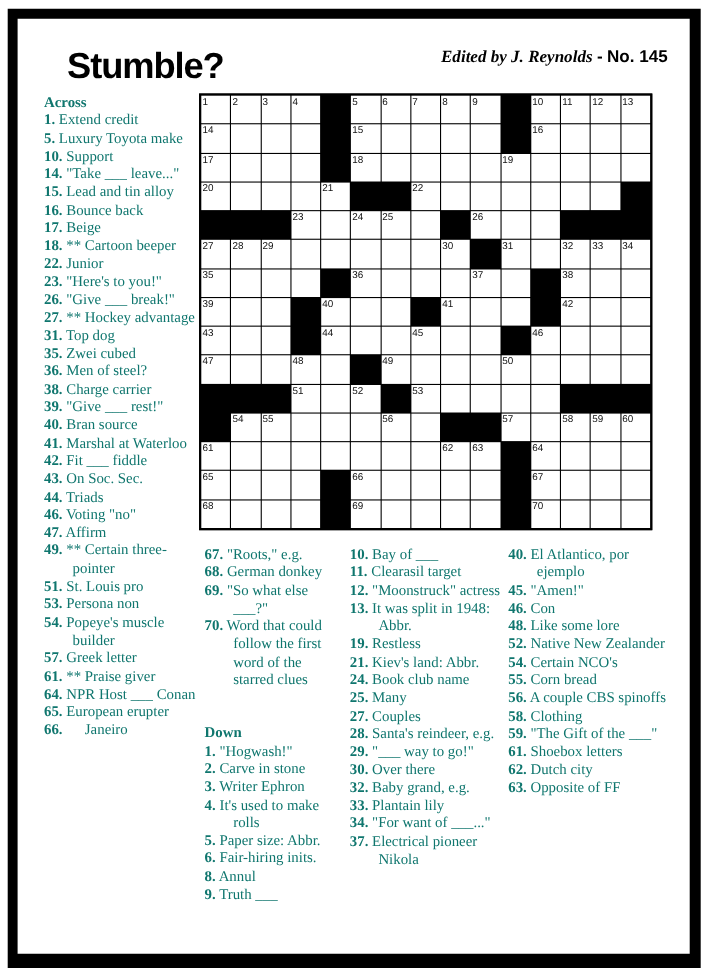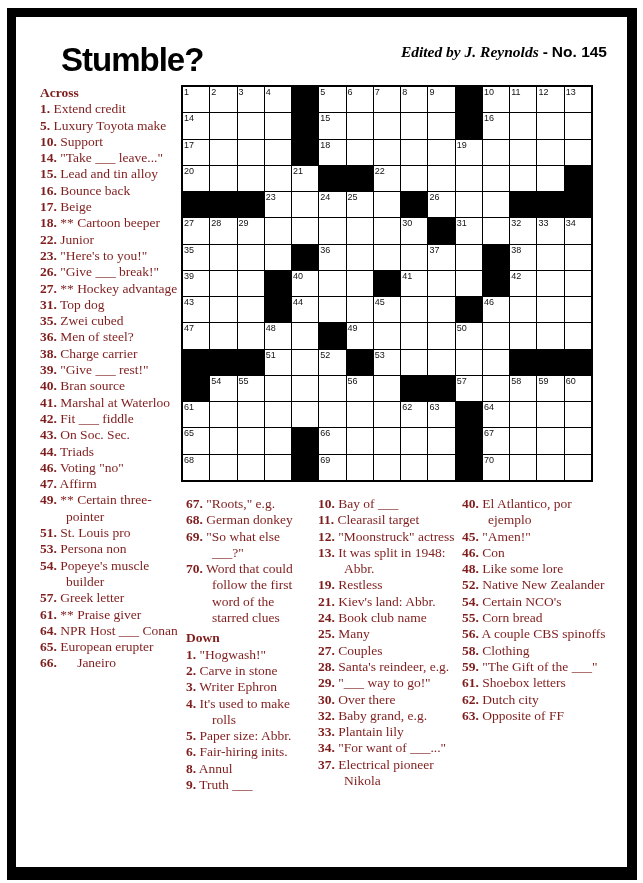--- a/index.html
+++ b/index.html
@@ -31,30 +31,30 @@
     grid-gap:1px;gap:1px;
   }
   .cell{background:#fff;position:relative;}
   .cell.black{background:#000;}
   .cnum{
     position:absolute;top:0;left:1px;
     font:9px/1.15 "Liberation Sans",sans-serif;color:#111;
   }
 
   .clue-col{
-    position:absolute;font-size:13.5px;line-height:16.3px;color:#7f1d1d;
+    position:absolute;font-size:13.5px;line-height:16.3px;color:#0f766e;
   }
   .col1{left:40px;top:85px;width:138px;}
   .col2{left:186px;top:496px;width:126px;}
   .col3{left:318px;top:496px;width:145px;}
   .col4{left:462px;top:496px;width:150px;}
   .clue{padding-left:26px;text-indent:-26px;}
   .clue .num{font-weight:bold;}
   .clue-heading{font-weight:bold;}
-  .sect-gap{margin-top:4px;}
+  .sect-gap{margin-top:32px;}
 </style>
 </head>
 <body>
 
 <div class="page">
   <div class="frame"></div>
   <h1 class="title">Stumble?</h1>
   <div class="byline">
     <span class="edited">Edited by J. Reynolds</span><span class="sep">-</span><span class="pnum">No. 145</span>
   </div>

